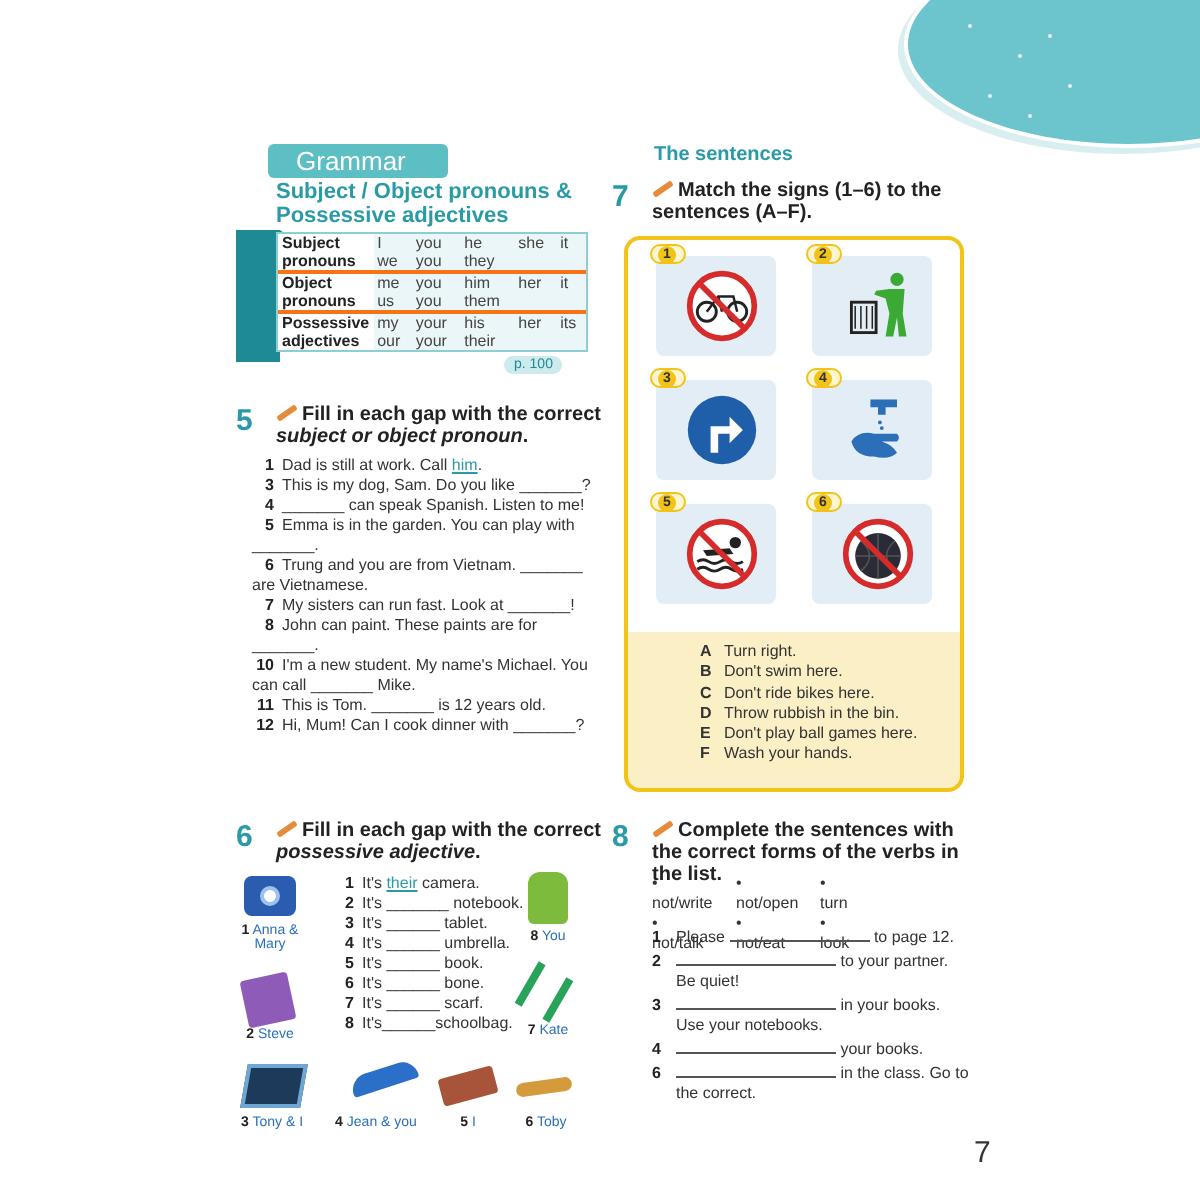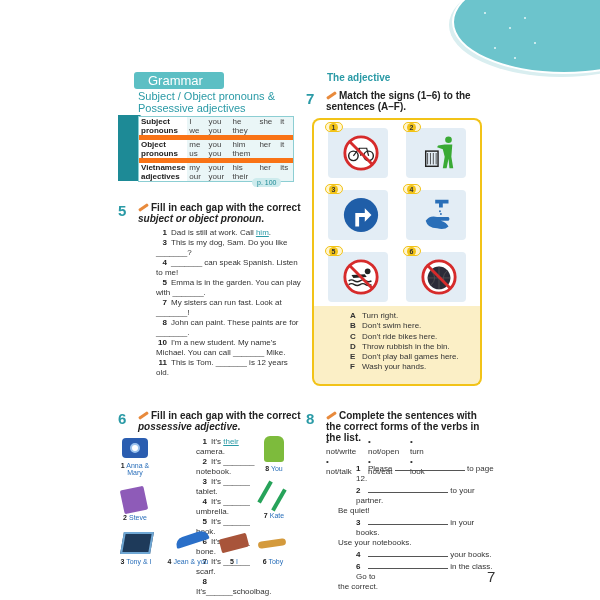--- a/index.html
+++ b/index.html
@@ -8,56 +8,56 @@
   .abs { position:absolute; }
 
   
   .blob { position:absolute; left:452px; top:-30px; width:220px; height:100px; border-radius:50%;
           background:#6cc4cc; border:2px solid #ffffff; box-shadow:-3px 3px 0 #d9eef0; }
   .blob .dot { position:absolute; width:2px; height:2px; background:#e7f7f8; border-radius:50%; }
 
   
   .gram-pill { left:134px; top:72px; width:90px; height:17px; background:#5cbfc4; border-radius:3px;
                color:#fff; font-size:13px; line-height:17px; padding-left:14px; box-sizing:border-box; }
-  .gram-title { left:138px; top:90px; width:170px; color:#2a9aa6; font-size:11px; line-height:12px; font-weight:normal; }
+  .gram-title { left:138px; top:90px; width:170px; color:#2a9aa6; font-size:11px; line-height:12px; font-weight:bold; }
   .gram-arrow { left:118px; top:115px; width:22px; height:66px; background:#1d8a96; }
   .gram-arrow:after { content:""; position:absolute; right:-8px; top:0; width:0; height:0;
                       border-top:6px solid transparent; border-bottom:6px solid transparent; border-left:8px solid #1d8a96; }
   .gram-table { left:138px; top:116px; width:154px; border:1.5px solid #8cced3; background:#eaf6f7; }
   .gram-table table { border-collapse:collapse; width:100%; font-size:8px; }
   .gram-table td { padding:0 2px; vertical-align:top; line-height:9px; }
-  .gram-table tr + tr td { border-top:5px solid #f97316; }
+  .gram-table tr + tr td { border-top:2px solid #f97316; }
   .gram-table td.lab { font-weight:bold; color:#222; width:42px; background:#ffffff; }
   .gram-table td.val { color:#444; }
   .gram-ref { left:252px; top:178px; background:#cdebed; border-radius:6px; color:#1d8a96; font-size:7px; padding:1px 5px; }
 
   
   .exnum { color:#2a9aa6; font-size:15px; font-weight:bold; }
   .instr { font-size:10px; font-weight:bold; line-height:11px; color:#222; }
   .instr i { font-style:italic; }
   .pencil { display:inline-block; width:11px; height:8px; position:relative; margin-right:2px; }
   .pencil:before { content:""; position:absolute; left:0; top:3px; width:11px; height:3px; background:#e88a3c;
                    transform:rotate(-35deg); border-radius:1px; }
 
   .list { font-size:8px; line-height:10px; color:#333; }
   .list .n { display:inline-block; width:11px; font-weight:bold; text-align:right; margin-right:4px; color:#222; }
-  .list .row { position:relative;margin-left:30px; }
+  .list .row { position:relative; }
   .list .cont { padding-left:15px; }
   .ans { color:#2a9aa6; text-decoration:underline; font-style:normal; }
 
   
   .signs-panel { left:312px; top:118px; width:166px; height:196px; border:2.5px solid #f2c318; border-bottom:none;
                  border-radius:8px 8px 0 0; background:#fff; }
   .sign-card { position:absolute; width:60px; height:50px; background:#e3edf5; border-radius:4px; }
   .sign-num { position:absolute; left:-3px; top:-6px; width:18px; height:10px; border-radius:5px;
               background:#fff5cf; border:1px solid #f2c318; font-size:7px; font-weight:bold; line-height:10px; padding-left:3px; box-sizing:border-box; }
   .sign-num b { display:inline-block; width:9px; height:9px; background:#f2c318; border-radius:50%; text-align:center; }
   .sign-icon { position:absolute; left:14px; top:6px; width:38px; height:38px; }
 
-  .answers-box { left:312px; top:306px; width:166px; height:78px; background:#fbefc6; border:2.5px solid #f2c318; border-top:none;
+  .answers-box { left:312px; top:316px; width:166px; height:78px; background:#fbefc6; border:2.5px solid #f2c318; border-top:none;
                  border-radius:0 0 8px 8px; }
   .answers-box .list { position:absolute; left:36px; top:5px; font-size:8px; line-height:10.3px; }
   .answers-box .letter { display:inline-block; width:12px; font-weight:bold; }
 
   .imp-title { left:327px; top:72px; color:#2a9aa6; font-size:10px; font-weight:bold; }
 
   
   .pic { position:absolute; }
   .pic-label { position:absolute; font-size:7px; color:#2a6fba; text-align:center; }
   .pic-label .k { color:#222; font-weight:bold; }
@@ -126,21 +126,21 @@
           <td class="val">
             <div>her</div>
             <div></div>
           </td>
           <td class="val">
             <div>it</div>
             <div></div>
           </td>
         </tr>
         <tr>
-          <td class="lab">Vietnamese adjectives</td>
+          <td class="lab">Possessive adjectives</td>
           <td class="val">
             <div>my</div>
             <div>our</div>
           </td>
           <td class="val">
             <div>your</div>
             <div>your</div>
           </td>
           <td class="val">
             <div>his</div>
@@ -162,24 +162,26 @@
 
 <div class="abs exnum" style="left:118px;top:202px">5</div>
 <div class="abs instr" style="left:138px;top:202px;width:168px">
   <span class="pencil"></span><span>Fill in each gap with the correct </span><i>subject or object pronoun</i><span>.</span>
 </div>
 <div class="abs list" style="left:126px;top:228px;width:176px" id="ex5-list">
     <div class="row"><span class="n">1</span><span>Dad is still at work. Call </span><span class="ans">him</span><span>.</span></div>
     <div class="row"><span class="n">3</span><span>This is my dog, Sam. Do you like _______?</span></div>
     <div class="row"><span class="n">4</span><span>_______ can speak Spanish. Listen to me!</span></div>
     <div class="row"><span class="n">5</span><span>Emma is in the garden. You can play with _______.</span></div>
+    <div class="row"><span class="n">6</span><span>Trung and you are from Vietnam. _______ are Vietnamese.</span></div>
     <div class="row"><span class="n">7</span><span>My sisters can run fast. Look at _______!</span></div>
     <div class="row"><span class="n">8</span><span>John can paint. These paints are for _______.</span></div>
     <div class="row"><span class="n">10</span><span>I'm a new student. My name's Michael. You can call _______ Mike.</span></div>
     <div class="row"><span class="n">11</span><span>This is Tom. _______ is 12 years old.</span></div>
+    <div class="row"><span class="n">12</span><span>Hi, Mum! Can I cook dinner with _______?</span></div>
   </div>
 
 <div class="abs exnum" style="left:118px;top:410px">6</div>
 <div class="abs instr" style="left:138px;top:410px;width:170px">
   <span class="pencil"></span><span>Fill in each gap with the correct </span><i>possessive adjective</i><span>.</span>
 </div>
 <div class="abs list" style="left:166px;top:437px;width:100px" id="ex6-list">
     <div class="row"><span class="n">1</span><span>It's </span><span class="ans">their</span><span> camera.</span></div>
     <div class="row"><span class="n">2</span><span>It's _______ notebook.</span></div>
     <div class="row"><span class="n">3</span><span>It's ______ tablet.</span></div>
@@ -209,21 +211,21 @@
 
 <div class="pic" style="left:258px;top:540px;width:28px;height:7px;background:#d49a3c;border-radius:4px;transform:rotate(-8deg)"></div>
 <div class="pic-label" style="left:256px;top:558px;width:34px"><span class="k">6</span> <span>Toby</span></div>
 
 <div class="pic" style="left:262px;top:484px;width:20px;height:24px;border-left:4px solid #27a35a;border-right:4px solid #27a35a;transform:rotate(30deg);box-sizing:border-box"></div>
 <div class="pic-label" style="left:258px;top:512px;width:32px"><span class="k">7</span> <span>Kate</span></div>
 
 <div class="pic" style="left:264px;top:436px;width:20px;height:26px;background:#7dbb3c;border-radius:6px 6px 3px 3px"></div>
 <div class="pic-label" style="left:258px;top:465px;width:32px"><span class="k">8</span> <span>You</span></div>
 
-<div class="abs imp-title">The adjective</div>
+<div class="abs imp-title">The sentences</div>
 <div class="abs exnum" style="left:306px;top:90px">7</div>
 <div class="abs instr" style="left:326px;top:90px;width:160px">
   <span class="pencil"></span><span>Match the signs (1–6) to the sentences (A–F).</span>
 </div>
 
 <div class="abs signs-panel">
 
   <div class="sign-card" style="left:14px;top:8px">
     <div class="sign-num"><b>1</b></div>
     <svg class="sign-icon" viewBox="0 0 40 40">

